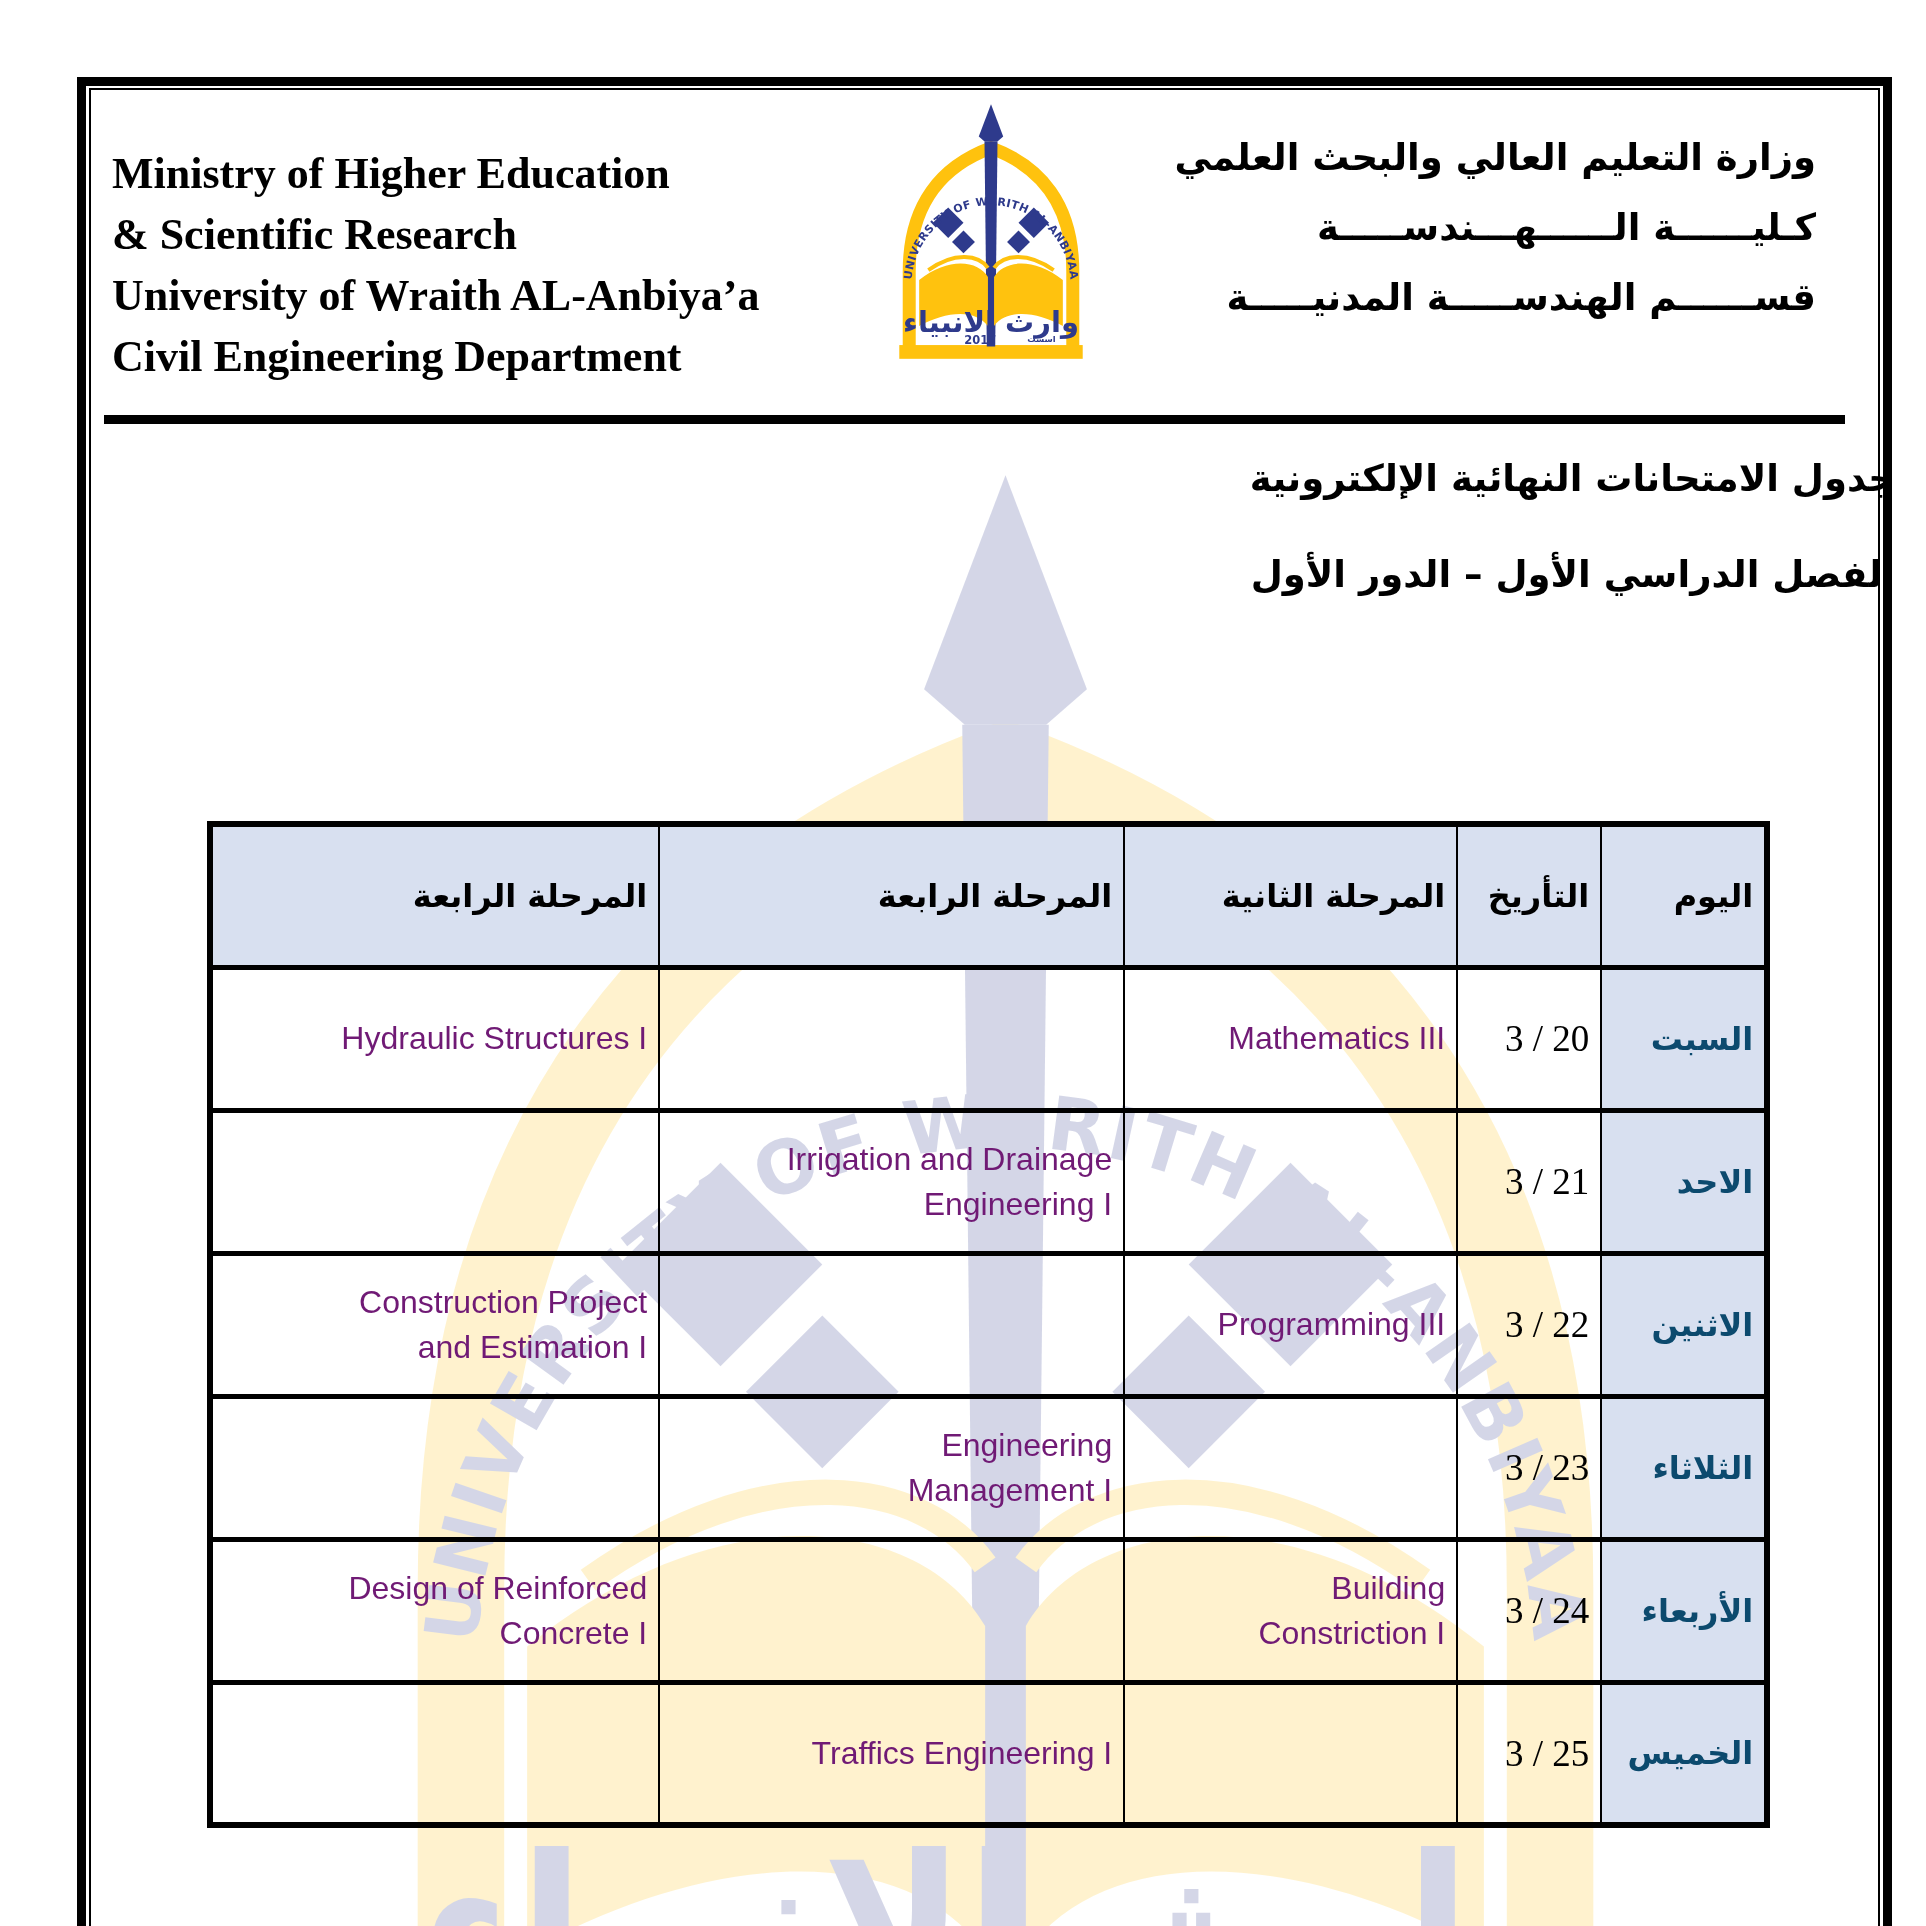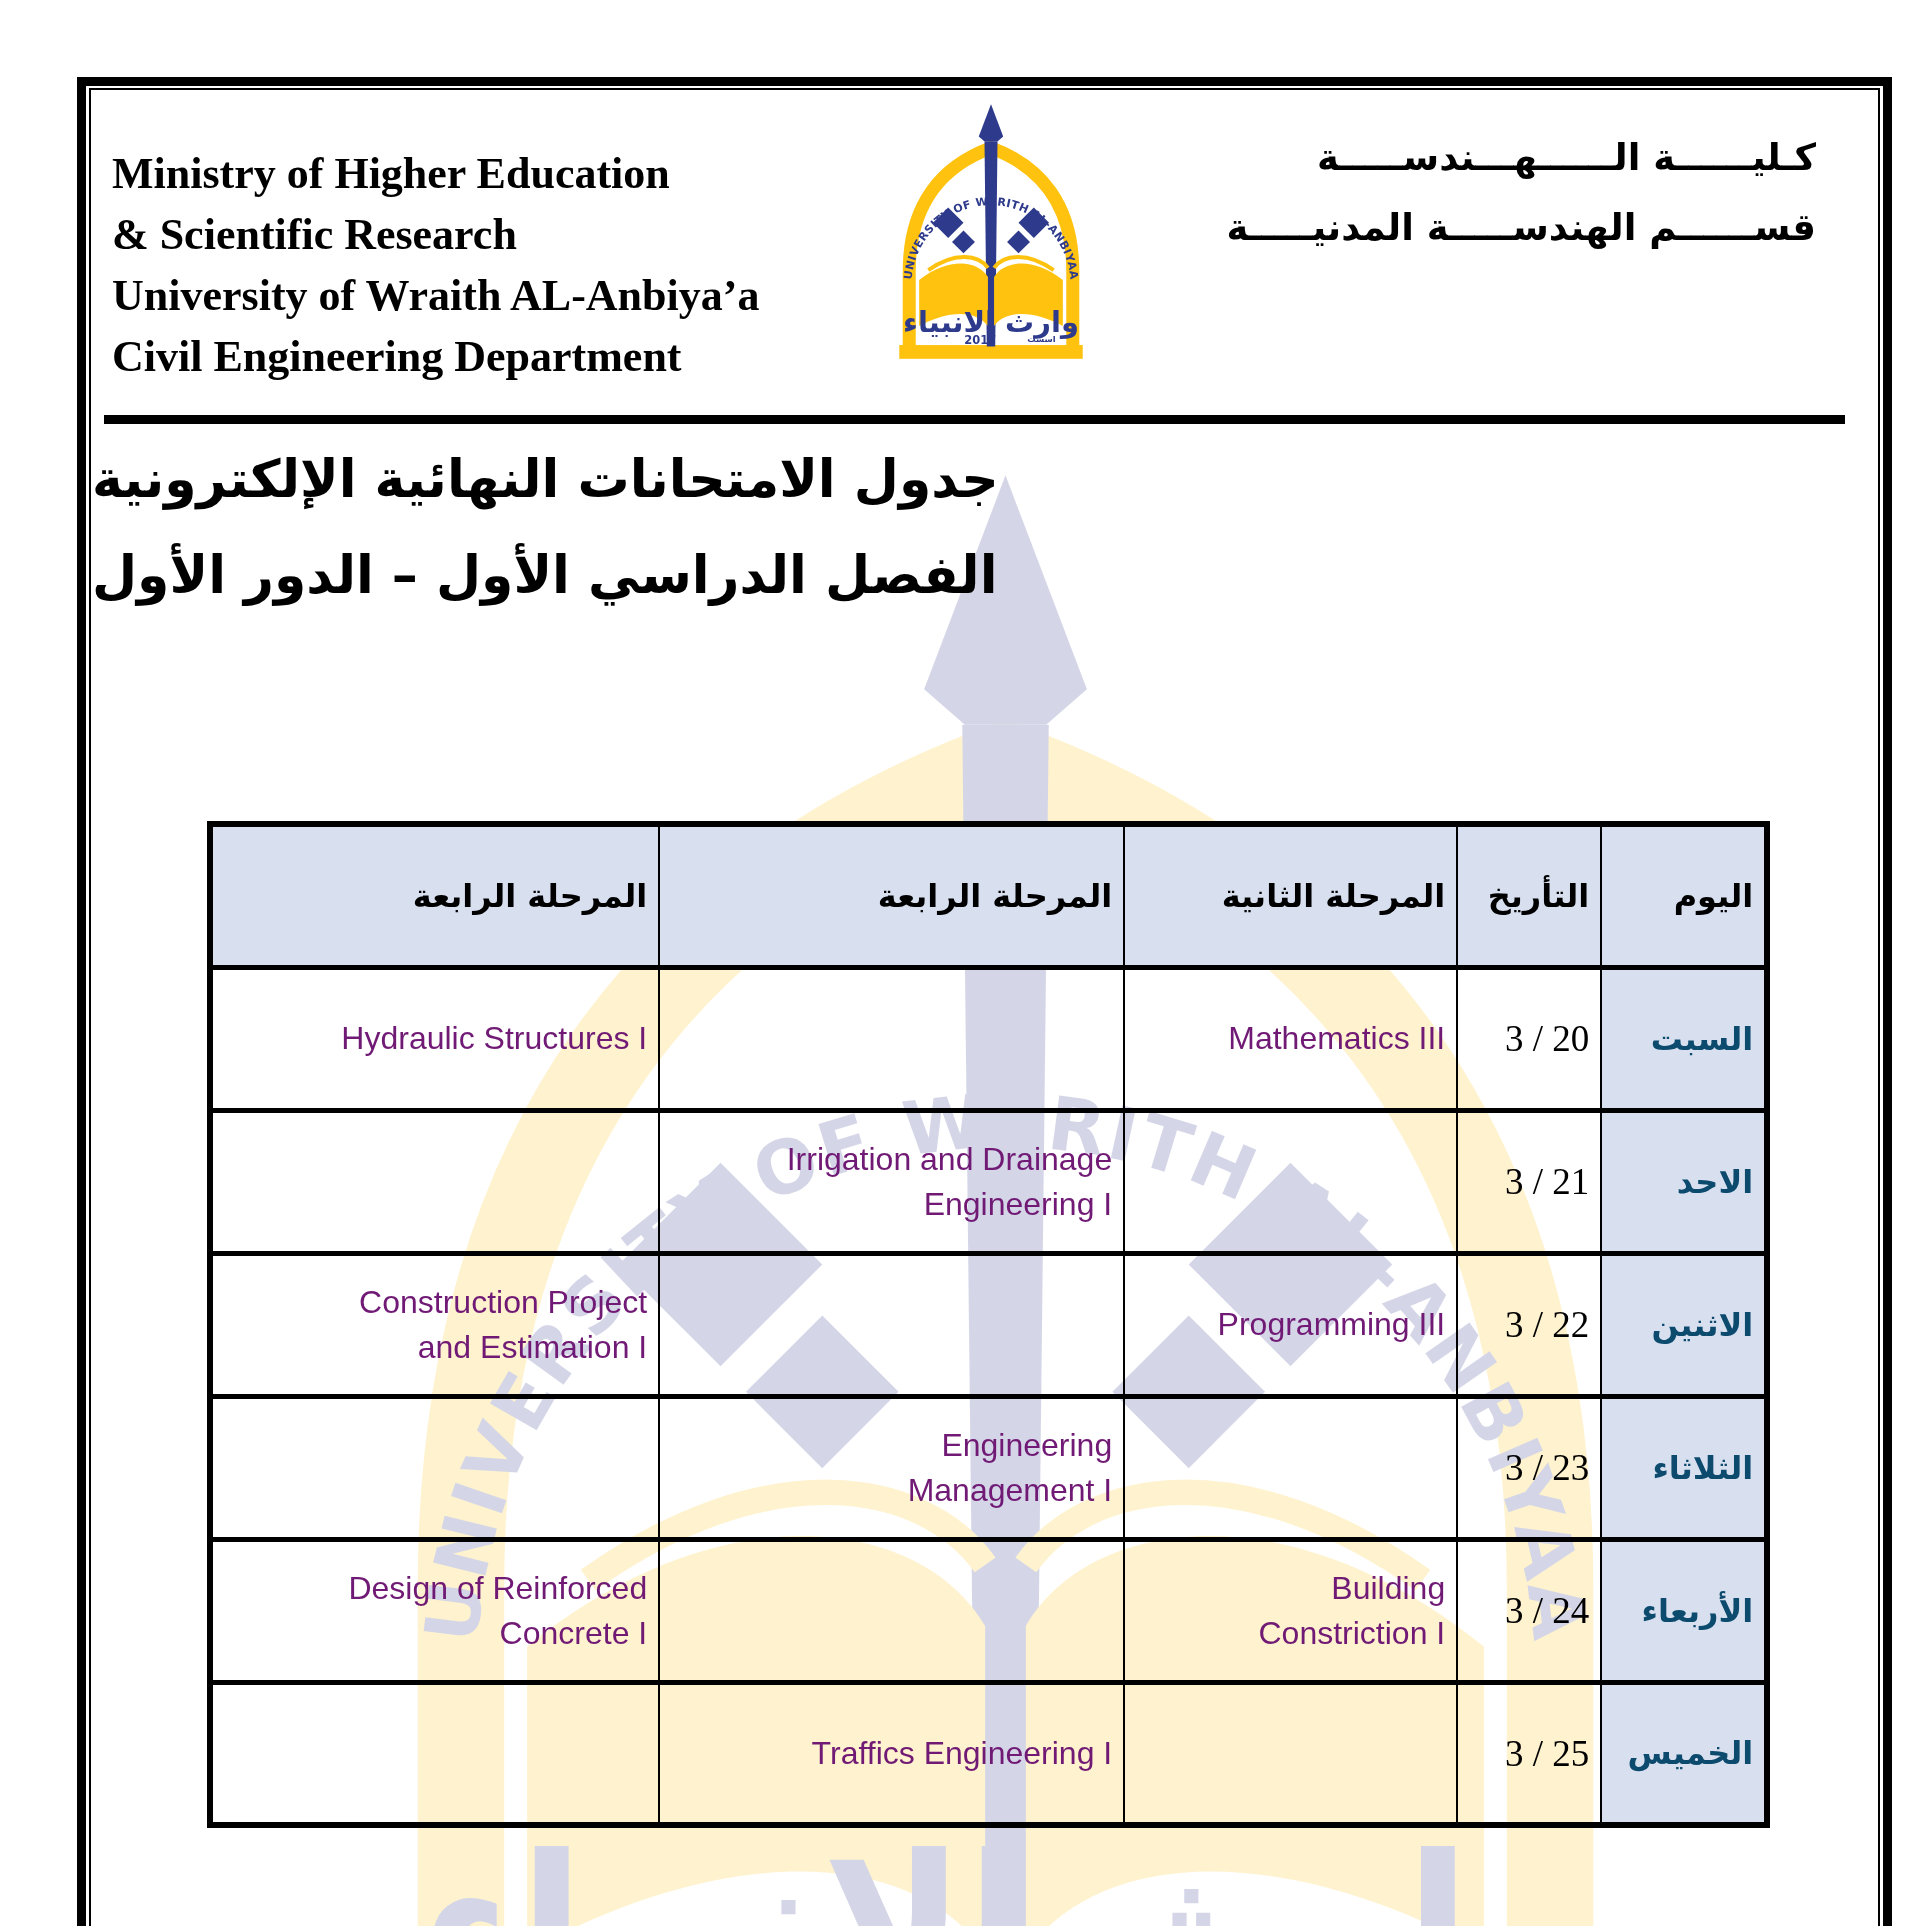--- a/index.html
+++ b/index.html
@@ -13,22 +13,22 @@
   
   .watermark{left:293px;top:455px;width:1425px;height:1782px;opacity:0.20;z-index:0;}
   
   .hdr-en{left:112px;top:143px;width:770px;font-family:Liberation Serif, serif;
           font-weight:bold;font-size:44px;line-height:61px;color:#000;z-index:2;}
   .logo{left:884px;top:101px;width:214px;height:268px;z-index:2;}
   .hdr-ar{right:110px;top:123px;width:717px;direction:rtl;text-align:right;
           font-weight:bold;font-size:37px;line-height:70px;color:#000;z-index:2;}
   .hdr-rule{left:104px;top:415px;width:1741px;height:8.5px;background:#000;z-index:2;}
   
-  .titles{left:92px;top:431px;width:1787px;direction:rtl;text-align:left;
-          font-weight:bold;font-size:52px;line-height:96px;color:#000;z-index:2;}
+  .titles{left:108px;top:431px;width:1787px;direction:rtl;text-align:right;
+          font-weight:bold;font-size:37px;line-height:96px;color:#000;z-index:2;}
   
   .tablewrap{left:207px;top:821px;z-index:2;}
   table.sched{border-collapse:collapse;table-layout:fixed;width:1556px;direction:rtl;
               border:6.2px solid #000;}
   table.sched th,table.sched td{border:2.7px solid #000;border-top-width:5.4px;border-bottom-width:5.4px;
               text-align:right;vertical-align:middle;padding:0 10.8px;overflow:hidden;}
   table.sched thead tr{height:143px;}
   table.sched tbody tr{height:143px;}
   th{background:#D8E0F0;font-weight:bold;font-size:32px;color:#000;}
   td.day{background:#D8E0F0;font-weight:bold;font-size:32px;color:#0c4a6e;}
@@ -82,20 +82,21 @@
   <div>&amp; Scientific Research</div>
   <div>University of Wraith AL-Anbiya’a</div>
   <div>Civil Engineering Department</div>
 </div>
 
 <svg class="abs logo" viewBox="0 0 560 700">
   <use href="#emblem"></use>
 </svg>
 
 <div class="abs hdr-ar" dir="rtl">
+  <div>وزارة التعليم العالي والبحث العلمي</div>
   <div>كـليــــــة الــــــهـــندســـــة</div>
   <div>قســــــم الهندســـــة المدنيـــــة</div>
 </div>
 
 <div class="abs hdr-rule"></div>
 
 <div class="abs titles" dir="rtl">
   <div>جدول الامتحانات النهائية الإلكترونية</div>
   <div>الفصل الدراسي الأول – الدور الأول</div>
 </div>

